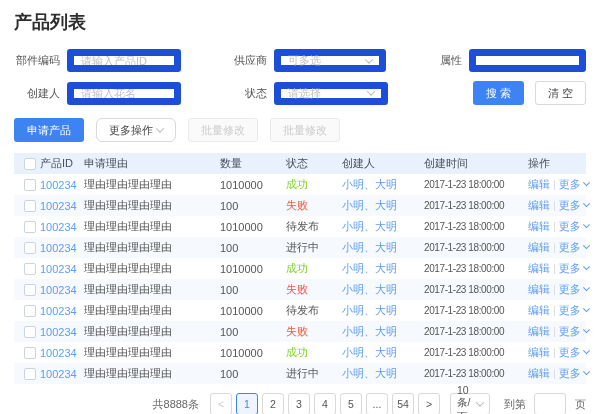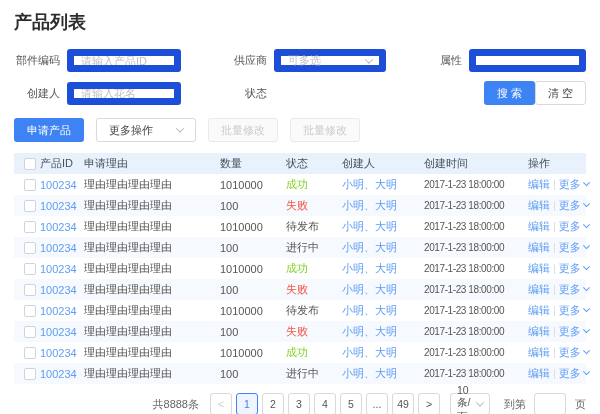--- a/index.html
+++ b/index.html
@@ -20,29 +20,29 @@
   .gap3 { margin-left:48px; }
   .f-input, .f-select {
     width:114px; height:23px; border:7px solid #1d4ed8; border-radius:3px; background:#fff;
   }
   .f-input { padding:0 7px; font-size:11px; color:#333; outline:none; font-family:inherit; }
   .f-input::placeholder { color:#c0c0c0; }
   .f-select { display:flex; align-items:center; justify-content:space-between;
     padding:0 7px; color:#c0c0c0; cursor:pointer; }
   .chev { width:6px; height:6px; border-right:1.2px solid #b8b8b8; border-bottom:1.2px solid #b8b8b8;
     transform:rotate(45deg) translate(-1px,-1px); flex:none; }
-  .f-buttons { margin-left:auto; display:flex; }
+  .f-buttons { margin-left:auto; display:flex; gap:11px; }
 
   .btn { height:24px; border-radius:3px; border:1px solid transparent;
     display:inline-flex; align-items:center; justify-content:center;
     font-size:11px; cursor:pointer; padding:0 12px; font-family:inherit; background:none; }
   .btn-primary { background:#3e83f4; color:#fff; letter-spacing:3px; padding:0 9px 0 12px; }
   .btn-blue { background:#3e83f4; color:#fff; }
   .btn-plain { background:#fff; border-color:#d9d9d9; color:#444; letter-spacing:3px; padding:0 9px 0 12px; }
-  .btn-dropdown { background:#fff; border-color:#d9d9d9; color:#444; gap:24px; }
+  .btn-dropdown { background:#fff; border-color:#d9d9d9; color:#444; gap:4px;border-radius:6px; }
   .btn-disabled { background:#fafafa; border-color:#eaeaea; color:#ccc; cursor:default; }
 
   
   .toolbar { display:flex; align-items:center; margin-top:13px; }
   .toolbar .btn { margin-right:12px; }
   .last-confirm { margin-left:auto; margin-right:0; color:#8c8c8c; font-size:10.5px; align-self:flex-end; }
 
   
   table.grid { margin-top:11px; width:572px; border-collapse:collapse; table-layout:fixed; }
   .grid th { background:#e8f1fc; height:21px; font-weight:normal; color:#46505c;
@@ -95,20 +95,24 @@
         <span>可多选</span>
         <span class="chev"></span>
       </div>
       <span class="f-label narrow gap3">属性</span>
       <input class="f-input" style="width: 117px;" type="text" placeholder="">
     </div>
     <div class="f-row">
       <span class="f-label">创建人</span>
       <input class="f-input" type="text" placeholder="请输入花名" style="">
       <span class="f-label gap2">状态</span>
+      <div class="f-select">
+        <span>请选择</span>
+        <span class="chev"></span>
+      </div>
       <div class="f-buttons">
         <button class="btn btn-primary">搜索</button>
         <button class="btn btn-plain">清空</button>
       </div>
     </div>
   </div>
 
   <div class="toolbar">
     <button class="btn btn-blue">申请产品</button>
     <button class="btn btn-dropdown">
@@ -278,21 +282,21 @@
   <div class="pagination">
     <span class="total">共8888条</span>
     <span class="pg disabled">&lt;</span>
     <span style="display:flex;gap:4px" id="page-btns">
         <span class="pg active">1</span>
         <span class="pg">2</span>
         <span class="pg">3</span>
         <span class="pg">4</span>
         <span class="pg">5</span>
         <span class="pg">...</span>
-        <span class="pg">49</span>
+        <span class="pg">54</span>
       </span>
     <span class="pg">&gt;</span>
     <div class="size-select">
       <span>10条/页</span>
       <span class="chev"></span>
     </div>
     <span class="jump-label">到第</span>
     <input class="jump-input" type="text" style="">
     <span class="jump-label after">页</span>
   </div>

